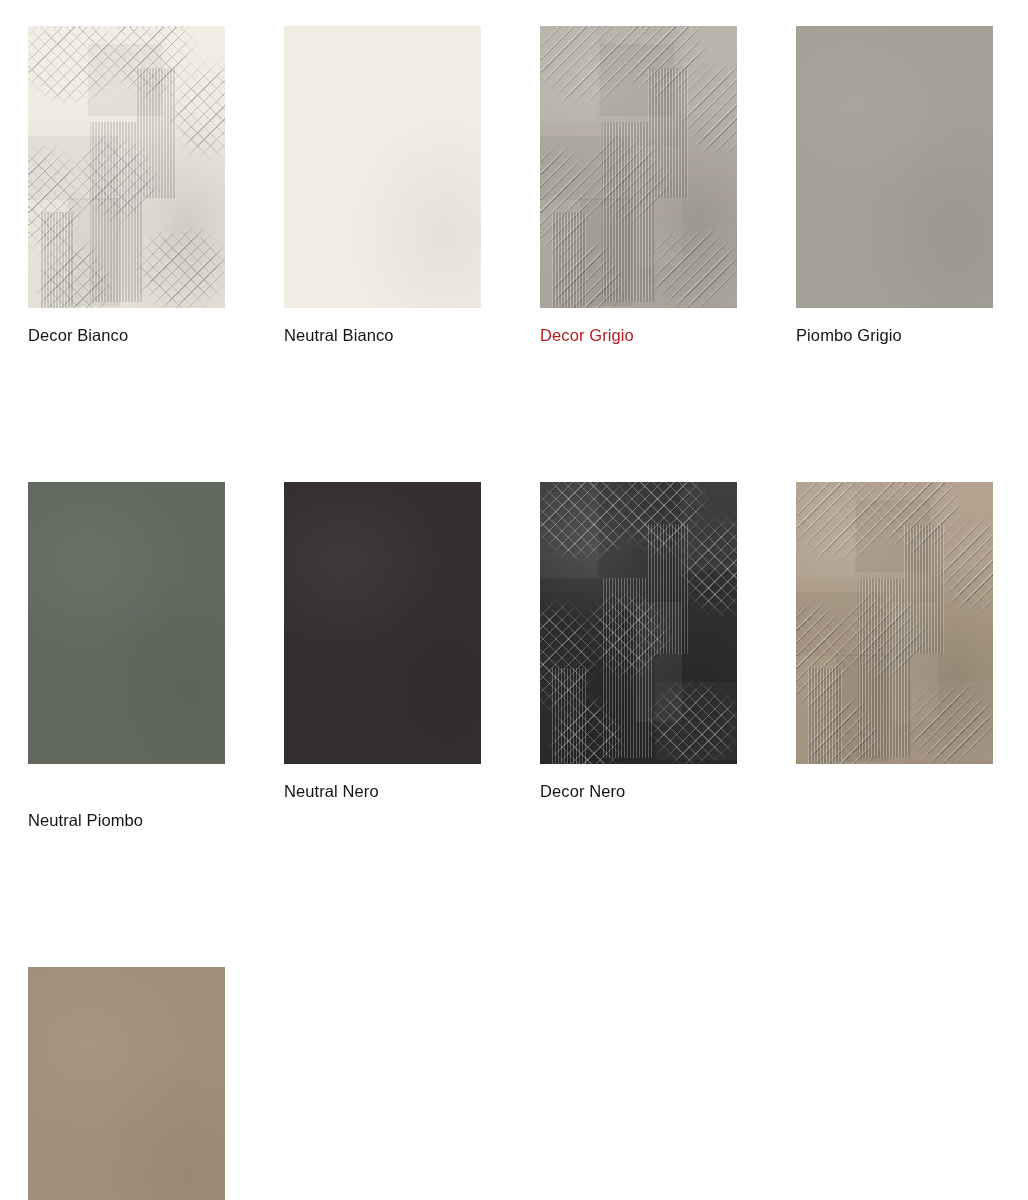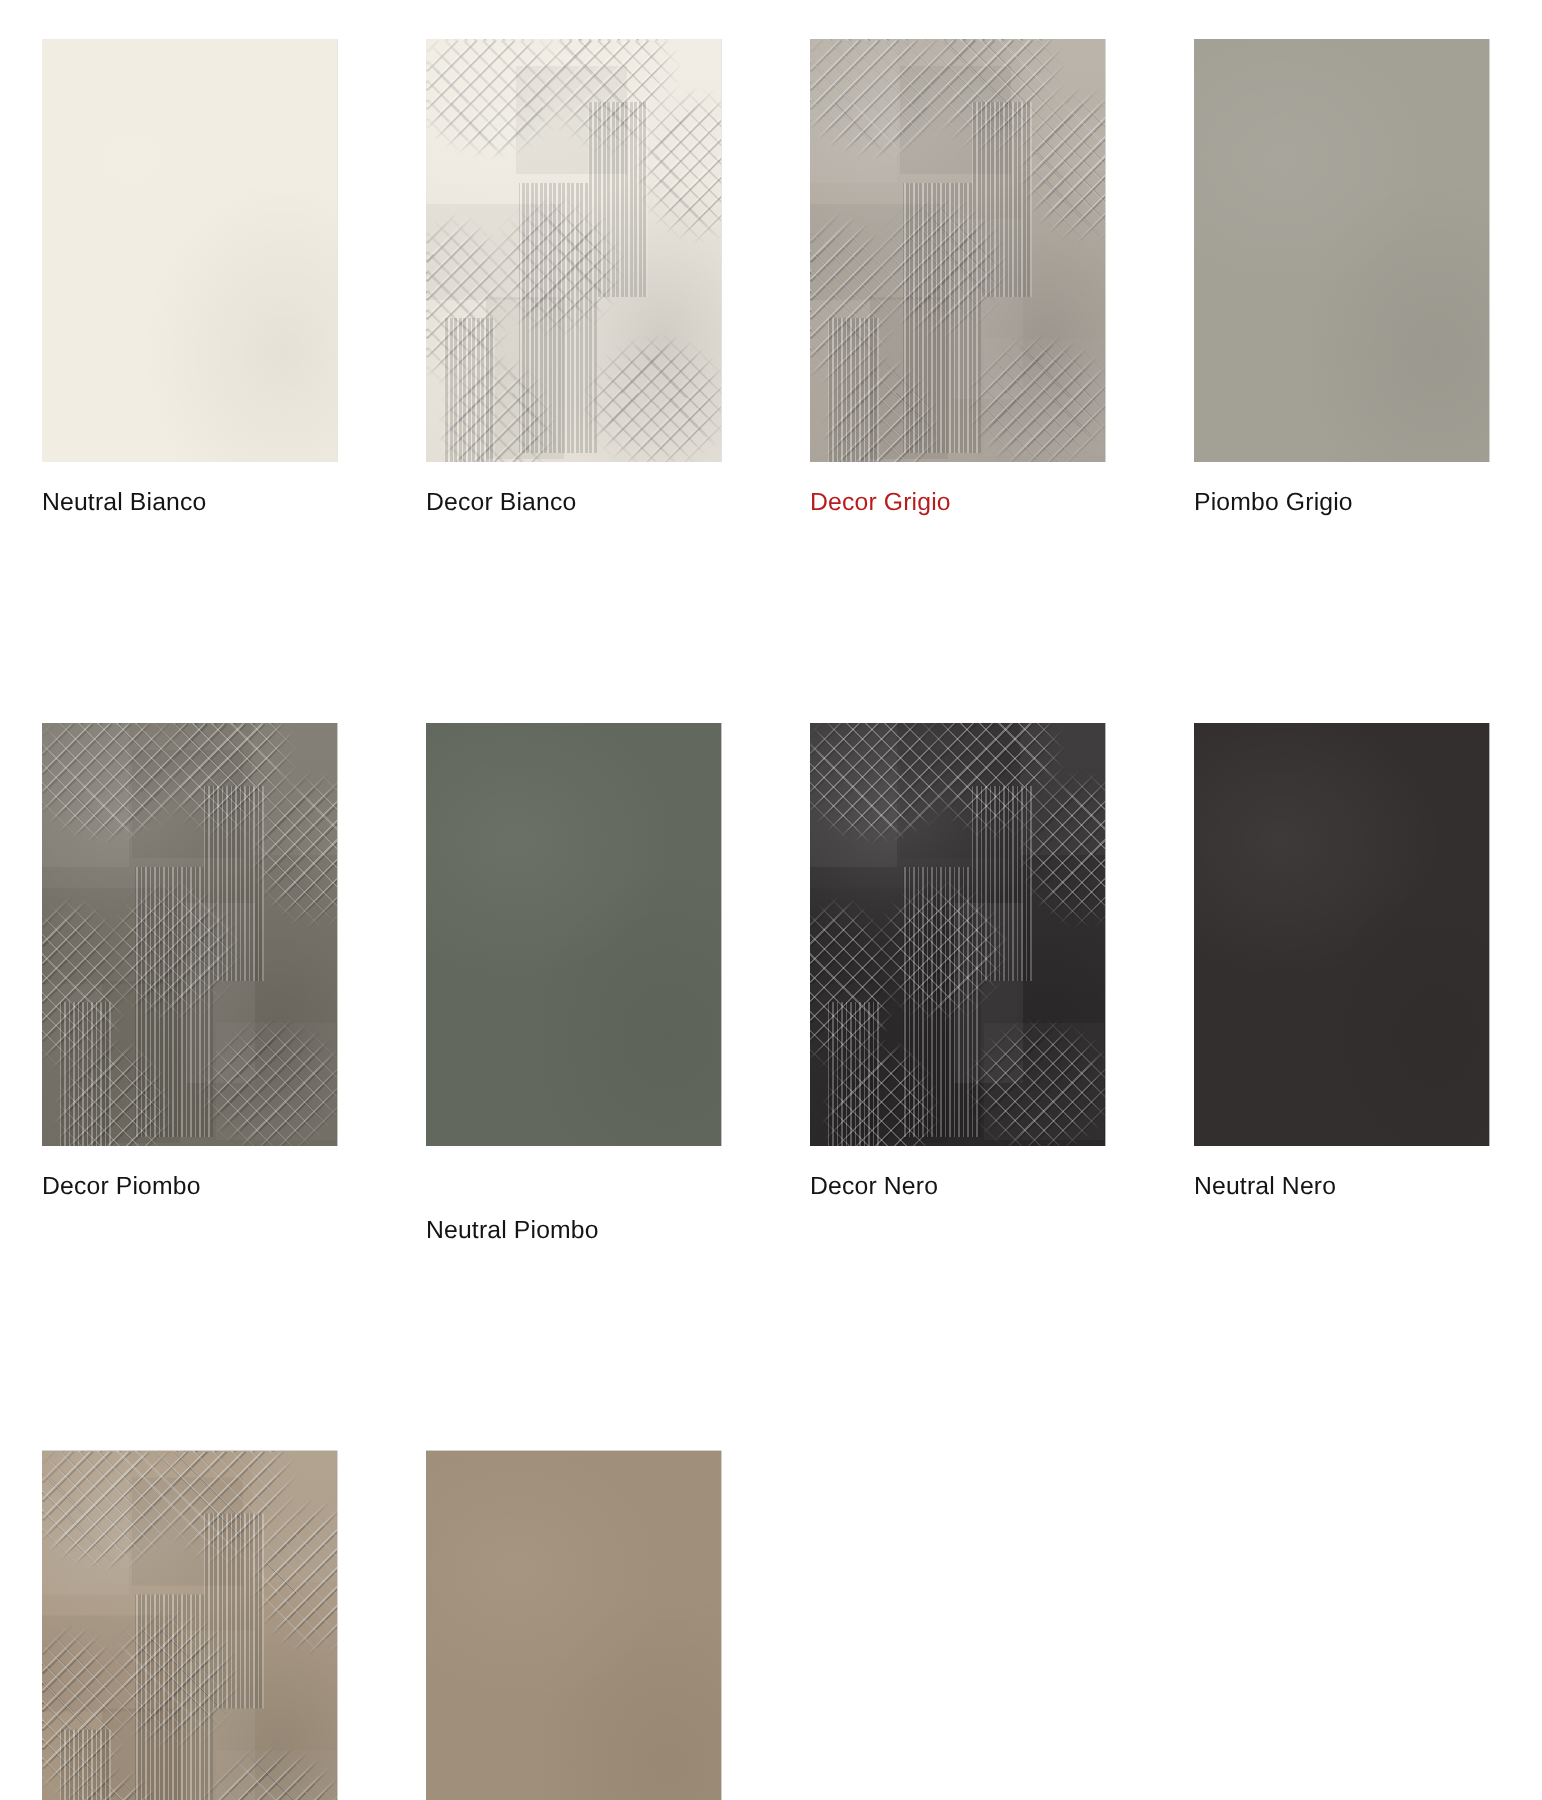--- a/index.html
+++ b/index.html
@@ -165,96 +165,86 @@
     letter-spacing: 0.1px;
     white-space: nowrap;
   }
 </style>
 </head>
 <body style="background: rgb(255, 255, 255);">
 
 <main class="product-grid">
 
   <article class="product-card">
+    <div class="swatch decor">
+      <span class="fill" style="background: rgb(241, 236, 226);"></span>
+      <span class="patches"></span>
+      <span class="damask"></span>
+      <span class="stripes"></span>
+      <span class="shade"></span>
+    </div>
+    <div class="product-label" style="color: rgb(20, 20, 20);">Decor Bianco</div>
+  </article>
+
+  <article class="product-card">
     <div class="swatch neutral">
       <span class="fill" style="background: rgb(242, 237, 226);"></span>
       <span class="shade"></span>
     </div>
     <div class="product-label" style="color: rgb(20, 20, 20);">Neutral Bianco</div>
   </article>
 
   <article class="product-card">
     <div class="swatch decor">
-      <span class="fill" style="background: rgb(241, 236, 226);"></span>
-      <span class="patches"></span>
-      <span class="damask"></span>
-      <span class="stripes"></span>
-      <span class="shade"></span>
-    </div>
-    <div class="product-label" style="color: rgb(20, 20, 20);">Decor Bianco</div>
-  </article>
-
-  <article class="product-card">
-    <div class="swatch decor">
       <span class="fill" style="background: rgb(180, 173, 163);"></span>
       <span class="patches"></span>
       <span class="damask"></span>
       <span class="stripes"></span>
       <span class="shade"></span>
     </div>
     <div class="product-label" style="color: #b91c1c;">Decor Grigio</div>
   </article>
 
   <article class="product-card">
     <div class="swatch neutral">
       <span class="fill" style="background: rgb(163, 160, 150);"></span>
       <span class="shade"></span>
     </div>
     <div class="product-label" style="color: rgb(20, 20, 20);">Piombo Grigio</div>
   </article>
 
-  <article class="product-card">
-    <div class="swatch decor">
-      <span class="fill" style="background: rgb(120, 115, 105);"></span>
-      <span class="patches"></span>
-      <span class="damask"></span>
-      <span class="stripes"></span>
-      <span class="shade"></span>
-    </div>
-    <div class="product-label" style="color: rgb(20, 20, 20);">Decor Piombo</div>
-  </article>
 
   <article class="product-card">
     <div class="swatch neutral">
       <span class="fill" style="background: rgb(99, 104, 94);"></span>
       <span class="shade"></span>
     </div>
     <div class="product-label" style="color: rgb(20, 20, 20); margin-top: 46px;">Neutral Piombo</div>
   </article>
 
   <article class="product-card">
+    <div class="swatch neutral">
+      <span class="fill" style="background: rgb(50, 47, 46);"></span>
+      <span class="shade"></span>
+    </div>
+    <div class="product-label" style="color: rgb(20, 20, 20);">Neutral Nero</div>
+  </article>
+
+  <article class="product-card">
     <div class="swatch decor">
       <span class="fill" style="background: rgb(45, 42, 44);"></span>
       <span class="patches"></span>
       <span class="damask"></span>
       <span class="stripes"></span>
       <span class="shade"></span>
     </div>
     <div class="product-label" style="color: rgb(20, 20, 20);">Decor Nero</div>
   </article>
 
   <article class="product-card">
-    <div class="swatch neutral">
-      <span class="fill" style="background: rgb(50, 47, 46);"></span>
-      <span class="shade"></span>
-    </div>
-    <div class="product-label" style="color: rgb(20, 20, 20);">Neutral Nero</div>
-  </article>
-
-  <article class="product-card">
     <div class="swatch decor">
       <span class="fill" style="background: rgb(171, 154, 133);"></span>
       <span class="patches"></span>
       <span class="damask"></span>
       <span class="stripes"></span>
       <span class="shade"></span>
     </div>
 
   </article>
 

